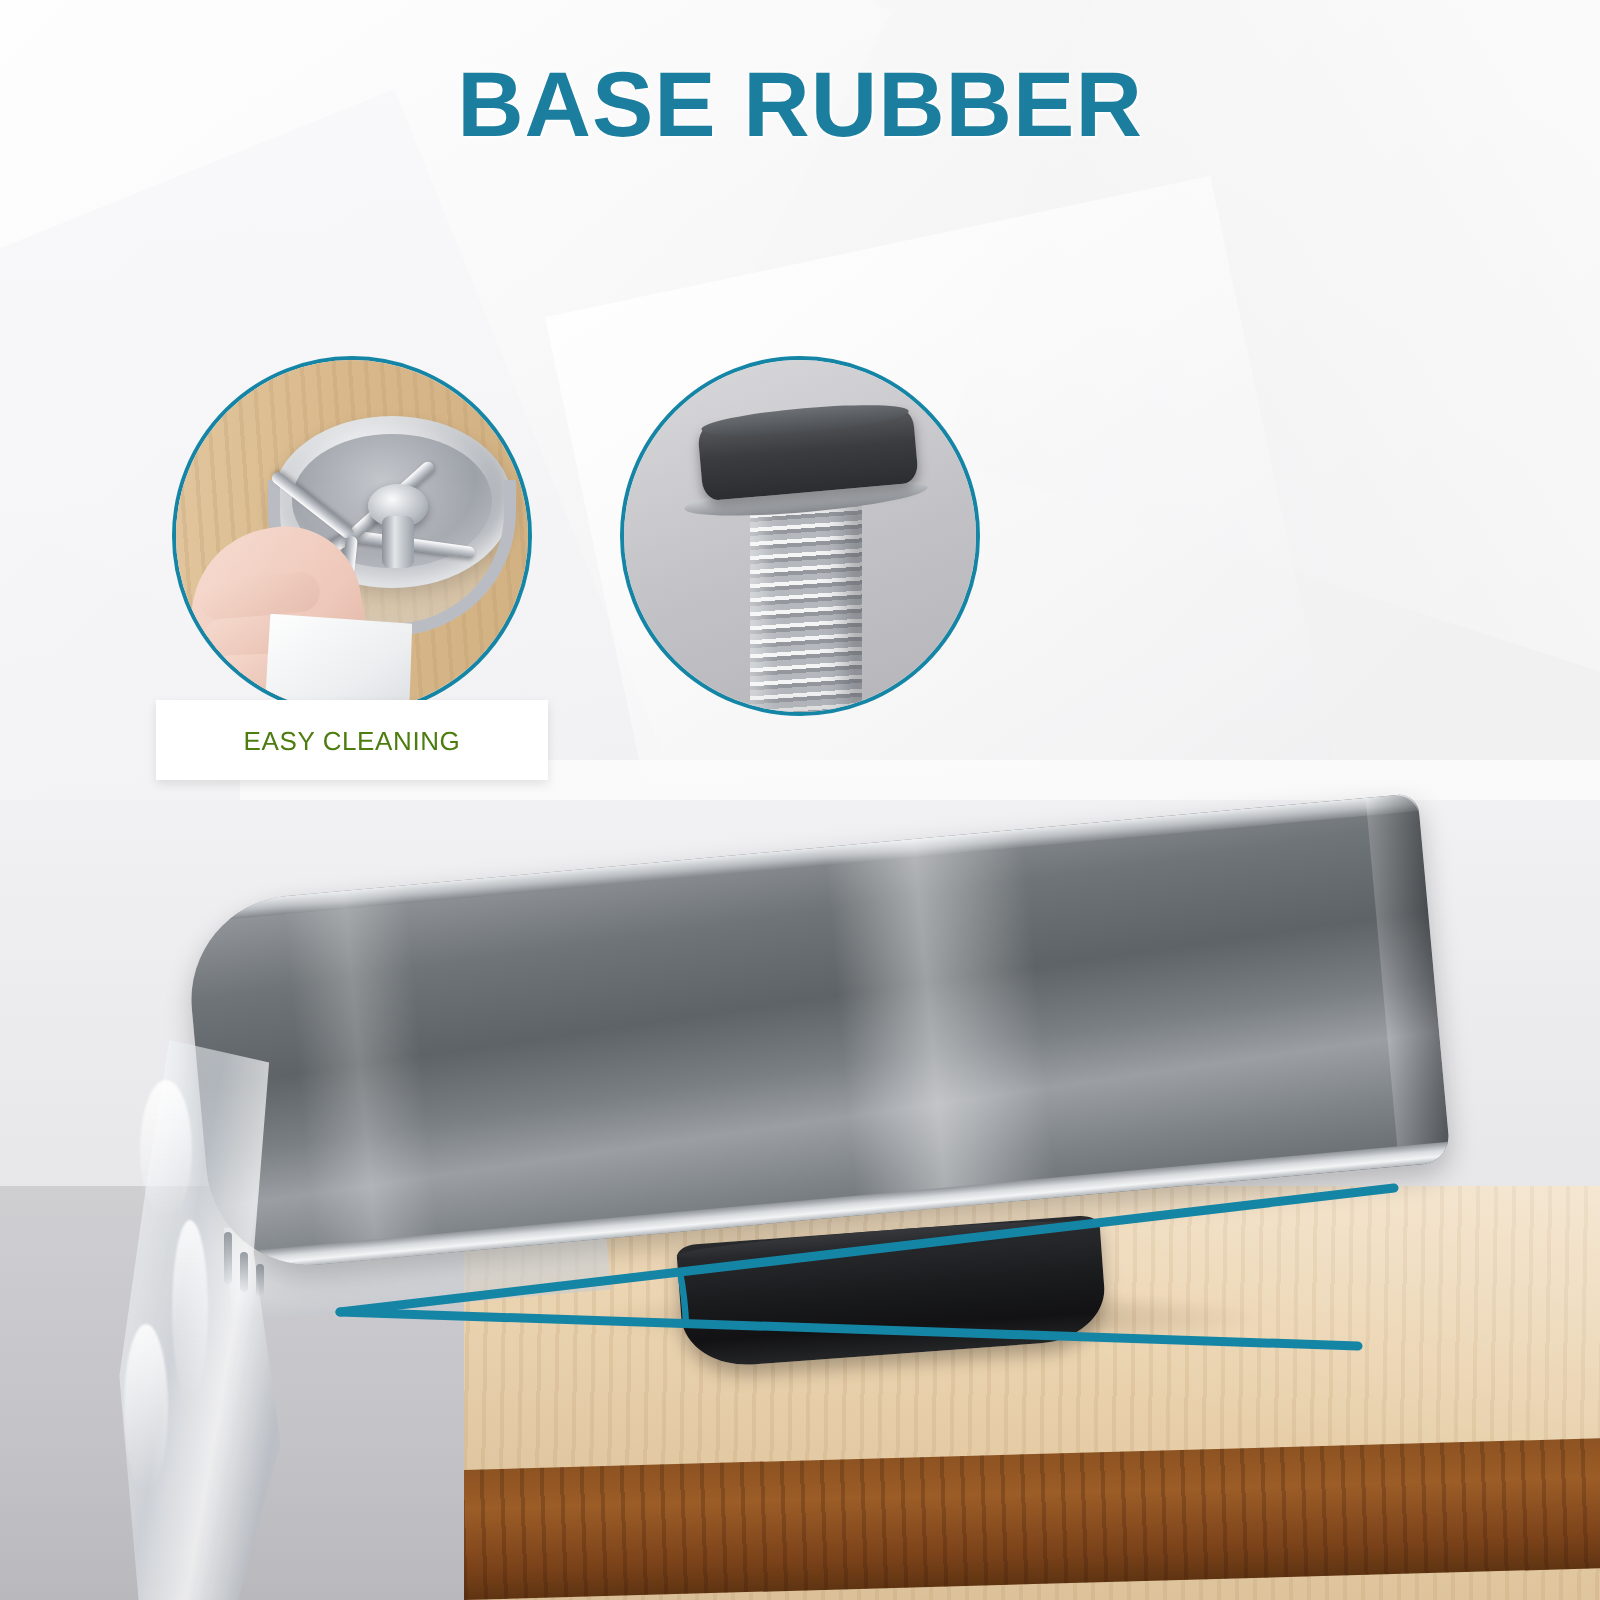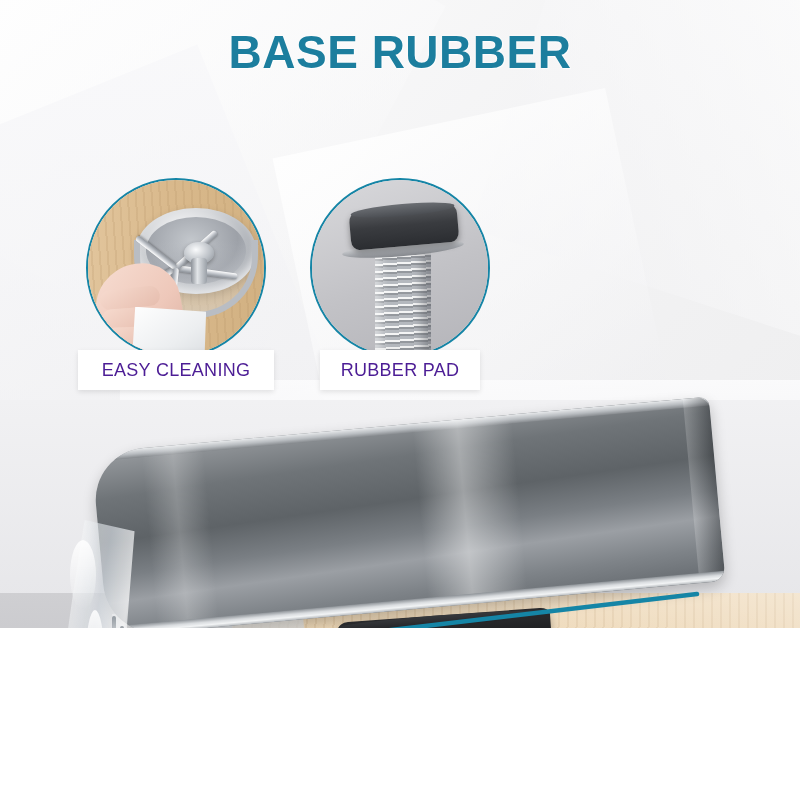--- a/index.html
+++ b/index.html
@@ -4,21 +4,21 @@
 <style>
   * { margin:0; padding:0; box-sizing:border-box; }
   html, body { width:800px; height:800px; }
   body {
     font-family: "Liberation Sans", sans-serif;
     background:#ffffff;
     overflow:hidden;
     position:relative;
   }
 
-  #stage { position:absolute; inset:0; width:800px; height:628px; overflow:hidden; }
+  #stage { position:absolute; inset:0; width:800px; height:800px; overflow:hidden; }
 
   
   .bg-base{
     position:absolute; inset:0;
     background:linear-gradient(135deg,#fdfdfd 0%,#f4f4f5 45%,#ededee 100%);
   }
   .bg-facet{ position:absolute; }
   .facet-a{
     left:-60px; top:-120px; width:430px; height:430px;
     background:linear-gradient(120deg,rgba(255,255,255,.95),rgba(241,241,243,.25));
@@ -221,21 +221,21 @@
   }
 
   
   .label-plate{
     position:absolute; left:0; bottom:0; width:196px; height:40px;
     background:#ffffff;
     box-shadow:0 2px 5px rgba(0,0,0,.10);
     display:flex; align-items:center; justify-content:center;
   }
   .label-plate span{
-    font-size:18px; color:#4c1d95; letter-spacing:.3px; white-space:nowrap;
+    font-size:13px; color:#4d7c0f; letter-spacing:.3px; white-space:nowrap;
   }
   .feature.f1 .label-plate{ left:18px; width:160px; }
   .feature.f2 .label-plate{ left:22px; width:152px; }
 
   
   .scene{ position:absolute; left:0; top:400px; width:800px; height:400px; z-index:3; }
 
   .wall{
     position:absolute; left:0; top:0; width:800px; height:400px;
     background:linear-gradient(180deg,#f1f1f3 0%,#e6e6e9 55%,#dcdcdf 100%);
@@ -411,23 +411,20 @@
 
     <div class="feature f1">
       <div class="circle">
         <div class="circle-inner">
           <div class="c2-bg"></div>
           <div class="c2-bolt"></div>
           <div class="c2-washer"></div>
           <div class="c2-pad"></div>
         </div>
       </div>
-      <div class="label-plate">
-        <span>RUBBER PAD</span>
-      </div>
     </div>
 
   </div>
 
   <div class="scene">
     <div class="wall"></div>
     <div class="counter-left-gap"></div>
     <div class="counter"></div>
     <div class="counter-shade"></div>
     <div class="counter-edge"></div>

